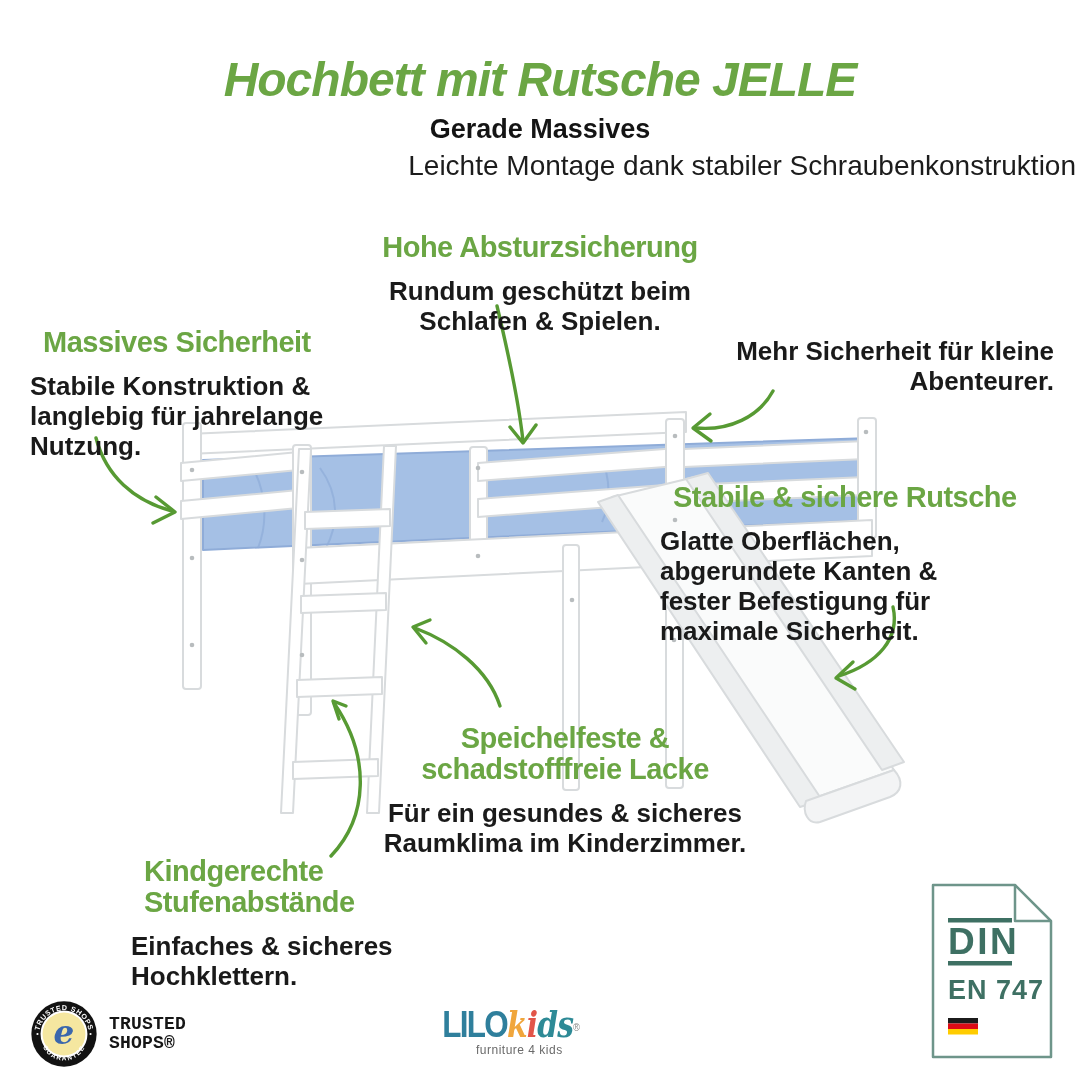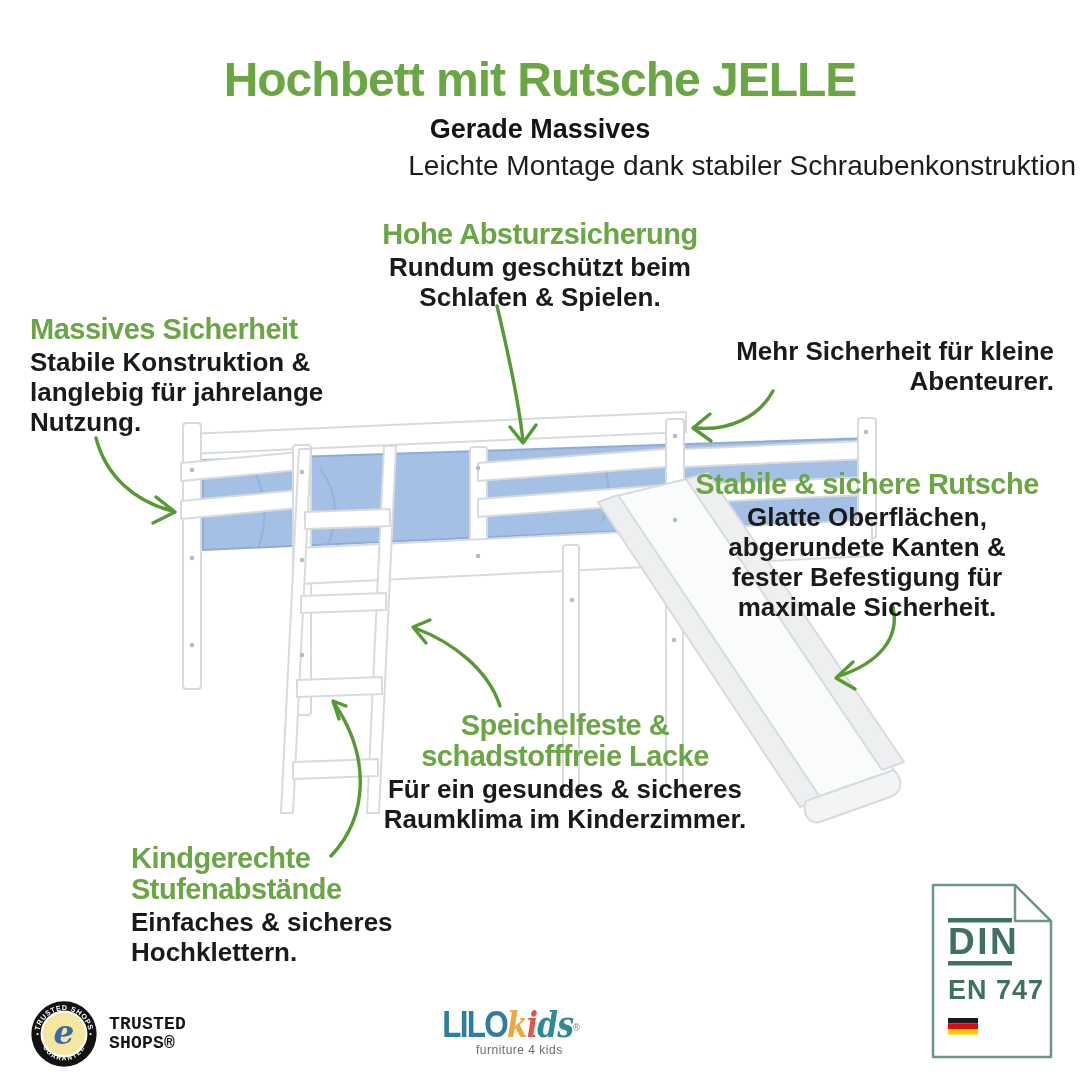--- a/index.html
+++ b/index.html
@@ -2,35 +2,35 @@
 <html><head>
 <meta charset="utf-8">
 <style>
   html,body{margin:0;padding:0;background:#ffffff;}
   .canvas{
     position:relative;width:1080px;height:1080px;overflow:hidden;background:#ffffff;
     font-family:"Liberation Sans","DejaVu Sans",sans-serif;color:#1c1c1c;
   }
   
   .hd-title{position:absolute;top:52px;left:0;right:0;text-align:center;
-    font-size:48px;font-weight:800;letter-spacing:-1px;color:#6BA644;}
+    font-size:48px;font-weight:800;letter-spacing:-1px;color:#6BA644;font-style:italic;}
   .hd-sub{position:absolute;top:114px;left:0;right:0;text-align:center;
     font-size:27px;font-weight:700;color:#141414;}
   .hd-tag{position:absolute;top:150px;left:0;right:4px;text-align:right;
     font-size:28px;font-weight:400;color:#1c1c1c;}
   
   .callout{position:absolute;z-index:2;}
-  .callout .co-h{margin:0;font-size:29px;font-weight:700;letter-spacing:-0.5px;
+  .callout .co-h{margin:13px;font-size:29px;font-weight:700;letter-spacing:-0.5px;
     color:#6BA644;line-height:1.07;white-space:pre-line;}
   .callout .co-b{margin:2px 0 0;font-size:26px;font-weight:700;color:#1a1a1a;
     line-height:1.16;white-space:pre-line;}
   .co-1{left:310px;top:219px;width:460px;text-align:center;}
   .co-2{left:30px;top:314px;width:320px;text-align:left;}
   .co-3{right:26px;top:334px;width:460px;text-align:right;}
-  .co-4{right:13px;top:469px;width:400px;text-align:center;}
+  .co-4{right:20px;top:469px;width:400px;text-align:left;}
   .co-5{left:360px;top:710px;width:410px;text-align:center;}
   .co-6{left:131px;top:843px;width:310px;text-align:left;}
   
   .scene{position:absolute;left:0;top:0;width:1080px;height:1080px;z-index:1;}
   
   .trusted{position:absolute;left:30px;top:1000px;display:flex;align-items:center;gap:11px;z-index:2;}
   .trusted .ts-label{font-size:18px;font-weight:800;line-height:1.08;color:#161616;letter-spacing:0.2px;white-space:pre-line;font-family:Liberation Mono, monospace;}
   .brand{position:absolute;left:430px;top:1004px;width:240px;z-index:2;}
   .brand-line{display:inline-block;transform:scaleX(0.85);transform-origin:center;white-space:nowrap;}
   .brand-word{font-size:37px;font-weight:700;letter-spacing:-2px;color:#2F7F9C;}

